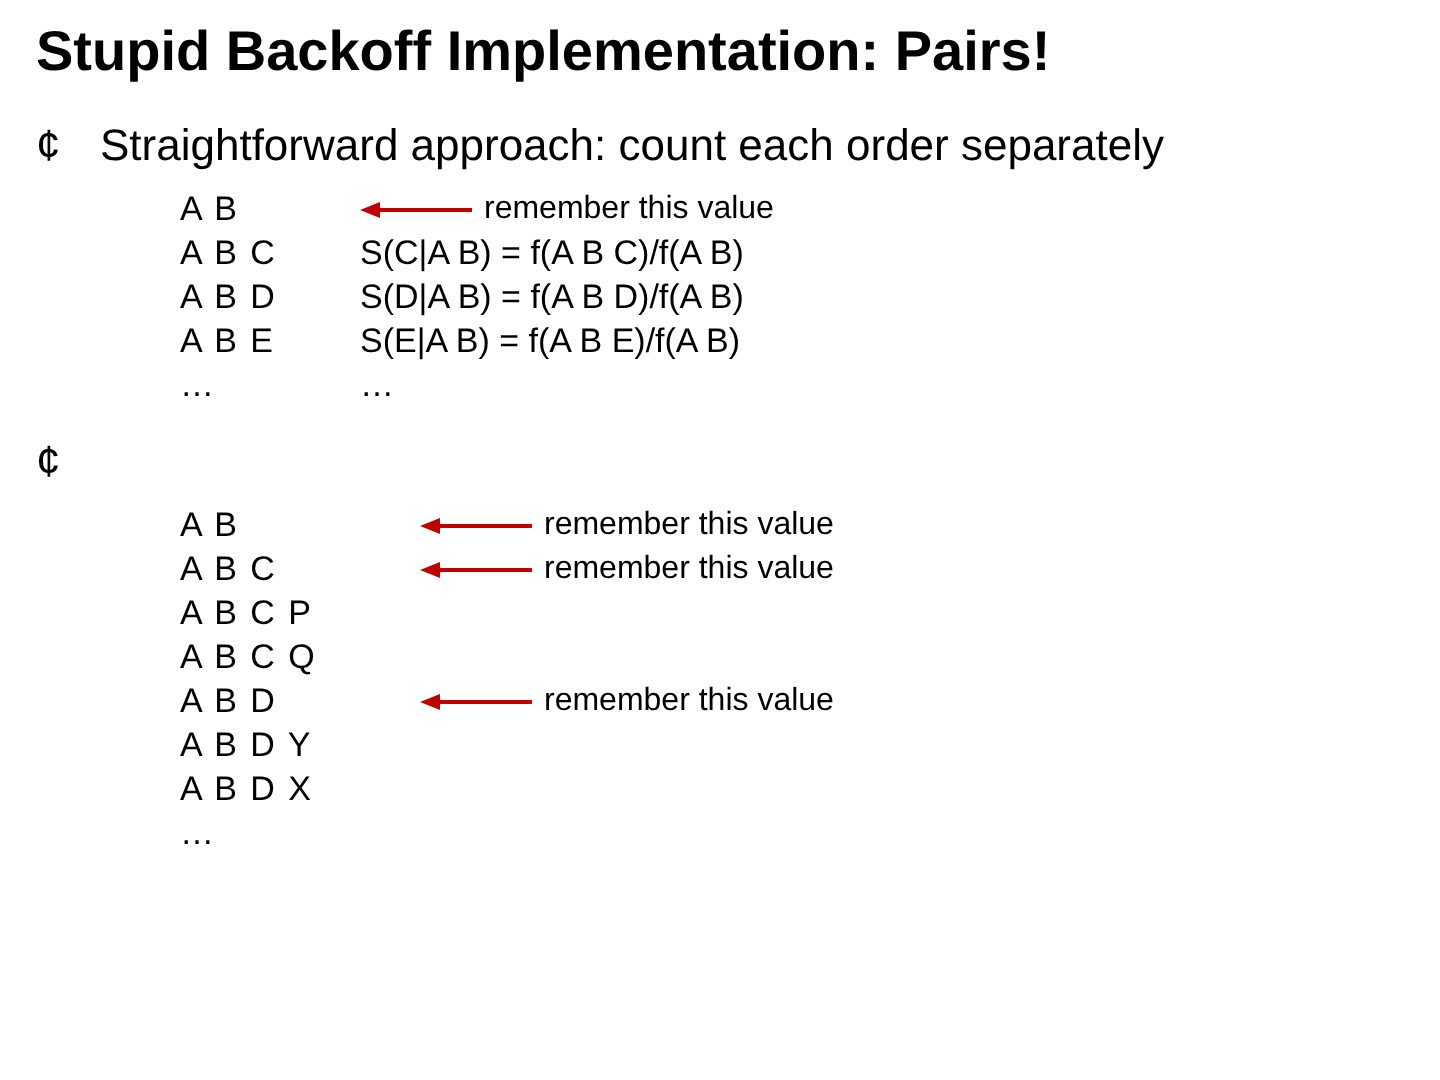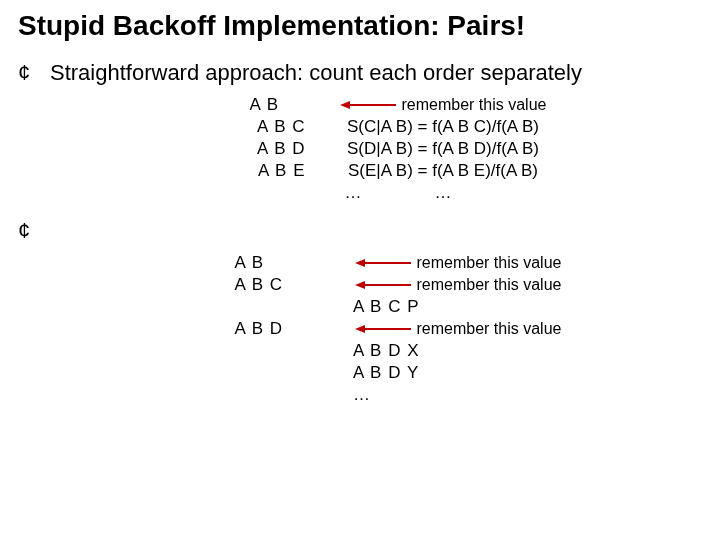--- a/index.html
+++ b/index.html
@@ -39,21 +39,20 @@
   .italic { font-style: italic; }
   .block {
     margin: 6px 0 14px 72px;
     position: relative;
   }
   .row {
     display: flex;
     align-items: center;
     height: 22px;
     position: relative;
-    justify-content: center;
   }
   .ngram {
     font-family: Arial, Helvetica, sans-serif;
     font-size: 17px;
     letter-spacing: 1px;
     width: 90px;
     white-space: pre;
   }
   .formula {
     font-size: 17px;
@@ -136,34 +135,37 @@
             <line x1="6" y1="6" x2="56" y2="6" stroke="#c00000" stroke-width="2"></line>
             <polygon points="0,6 10,2 10,10" fill="#c00000"></polygon>
           </svg>
       </span>
       <span class="annot">remember this value</span>
     </div>
     <div class="row">
       <span class="ngram">A B C P</span>
     </div>
     <div class="row">
+      <span class="ngram">A B C Q</span>
+    </div>
+    <div class="row">
       <span class="ngram">A B D</span>
       <span class="spacer-col2"></span>
       <span class="arrow">
         <svg width="56" height="12">
             <line x1="6" y1="6" x2="56" y2="6" stroke="#c00000" stroke-width="2"></line>
             <polygon points="0,6 10,2 10,10" fill="#c00000"></polygon>
           </svg>
       </span>
       <span class="annot">remember this value</span>
     </div>
     <div class="row">
-      <span class="ngram">A B D X</span>
+      <span class="ngram">A B D Y</span>
     </div>
     <div class="row">
-      <span class="ngram">A B D Y</span>
+      <span class="ngram">A B D X</span>
     </div>
     <div class="row">
       <span class="ngram">…</span>
     </div>
   </div>
 
 </div>
 
 </body></html>

